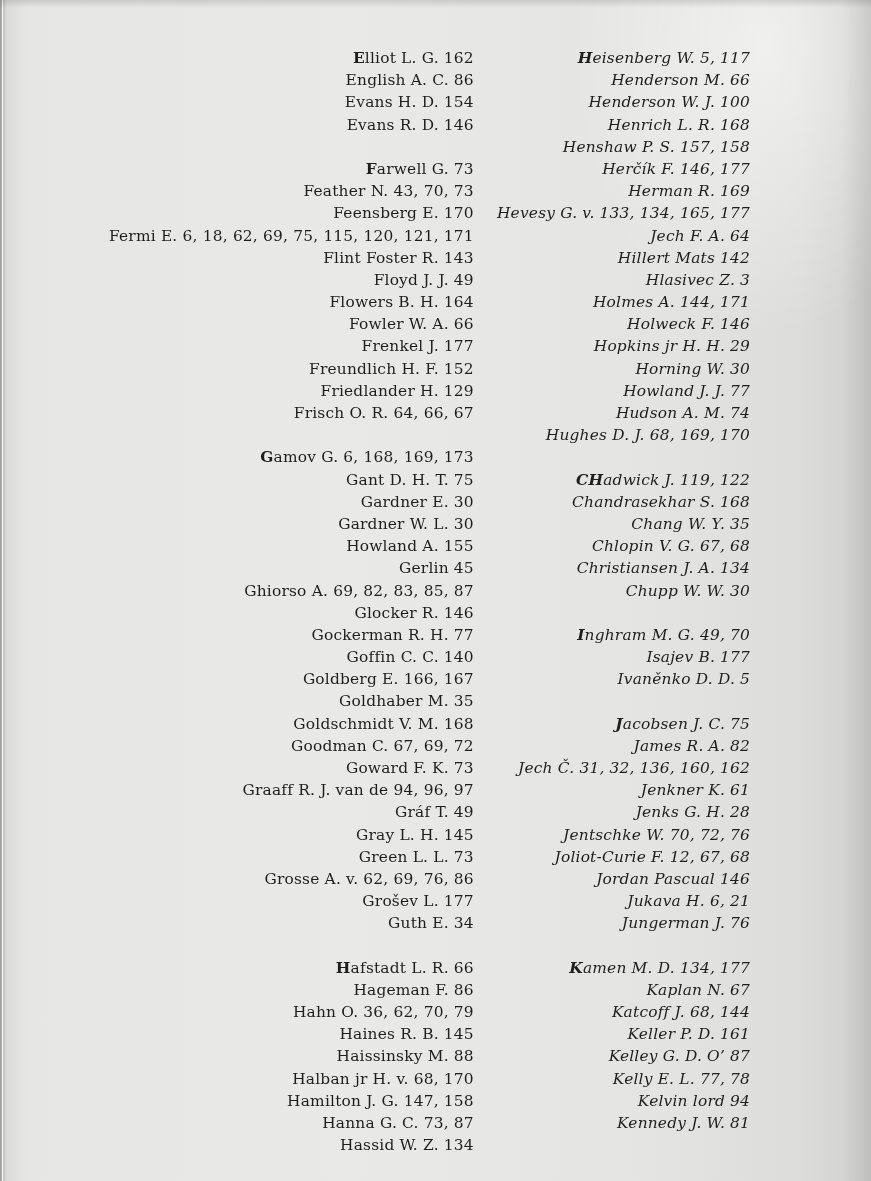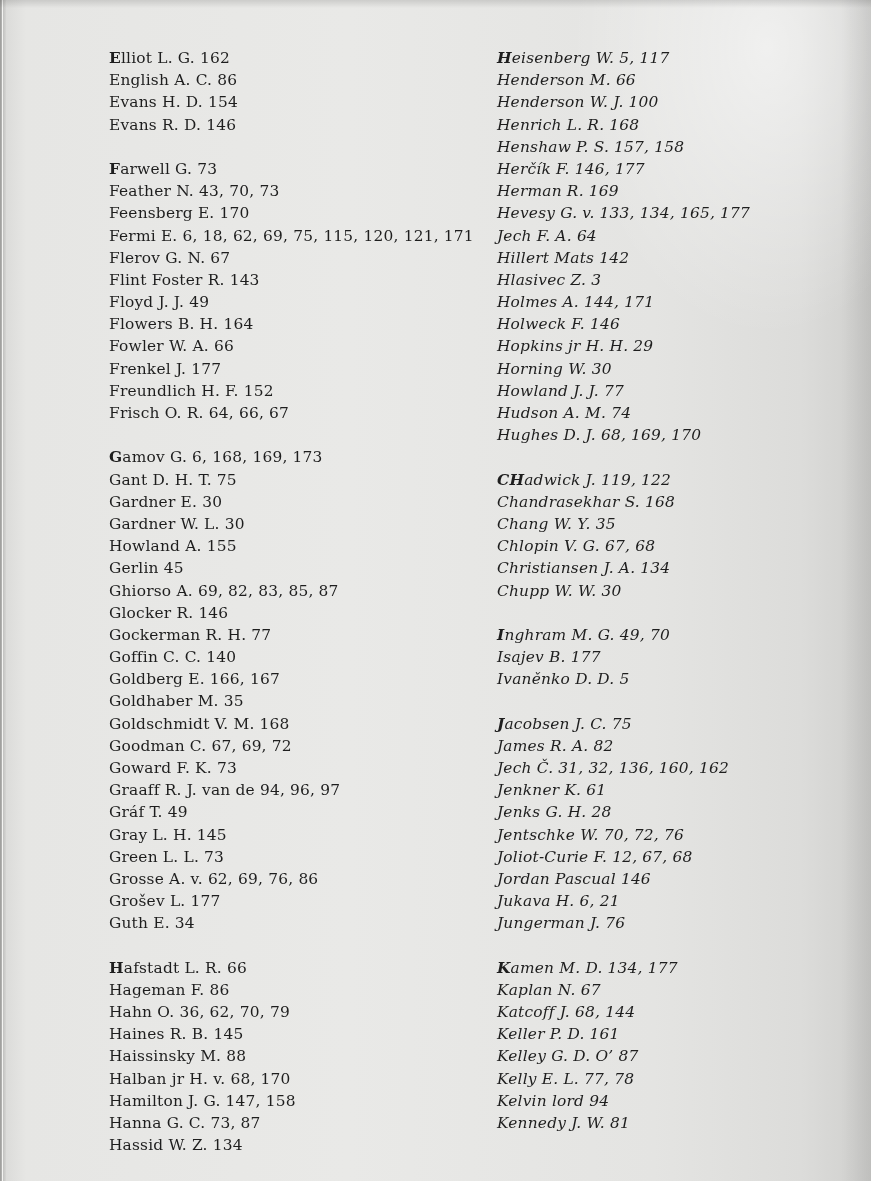--- a/index.html
+++ b/index.html
@@ -29,21 +29,21 @@
   .top-shade {
     position: absolute; left: 0; top: 0; width: 871px; height: 8px;
     background: linear-gradient(180deg, rgba(0,0,0,0.12), rgba(0,0,0,0));
   }
   .column {
     position: absolute; top: 47px;
     font-size: 15.4px; line-height: 22.2px; letter-spacing: 0.2px;
   }
   .col-left { left: 109px; }
   .col-right { left: 497px; font-style: italic; }
-  .group { margin: 0 0 22.2px 0; }
+  .group { margin: 0 0 22.2px 0; text-align: right; }
   .entry { white-space: nowrap; height: 22.2px; }
   .entry .lead { font-weight: bold; }
 </style>
 </head>
 <body>
 
 <div class="page">
   <div class="left-edge"></div>
   <div class="left-edge-line"></div>
   <div class="right-shade"></div>
@@ -54,27 +54,27 @@
         <div class="entry"><span><span class="lead">E</span>lliot L. G.</span> <span>162</span></div>
         <div class="entry"><span>English A. C.</span> <span>86</span></div>
         <div class="entry"><span>Evans H. D.</span> <span>154</span></div>
         <div class="entry"><span>Evans R. D.</span> <span>146</span></div>
       </div>
       <div class="group">
         <div class="entry"><span><span class="lead">F</span>arwell G.</span> <span>73</span></div>
         <div class="entry"><span>Feather N.</span> <span>43, 70, 73</span></div>
         <div class="entry"><span>Feensberg E.</span> <span>170</span></div>
         <div class="entry"><span>Fermi E.</span> <span>6, 18, 62, 69, 75, 115, 120, 121, 171</span></div>
-        <div class="entry"><span>Flerov G. N.</span> <span>67</span></div>
         <div class="entry"><span>Flint Foster R.</span> <span>143</span></div>
         <div class="entry"><span>Floyd J. J.</span> <span>49</span></div>
         <div class="entry"><span>Flowers B. H.</span> <span>164</span></div>
         <div class="entry"><span>Fowler W. A.</span> <span>66</span></div>
         <div class="entry"><span>Frenkel J.</span> <span>177</span></div>
         <div class="entry"><span>Freundlich H. F.</span> <span>152</span></div>
+        <div class="entry"><span>Friedlander H.</span> <span>129</span></div>
         <div class="entry"><span>Frisch O. R.</span> <span>64, 66, 67</span></div>
       </div>
       <div class="group">
         <div class="entry"><span><span class="lead">G</span>amov G.</span> <span>6, 168, 169, 173</span></div>
         <div class="entry"><span>Gant D. H. T.</span> <span>75</span></div>
         <div class="entry"><span>Gardner E.</span> <span>30</span></div>
         <div class="entry"><span>Gardner W. L.</span> <span>30</span></div>
         <div class="entry"><span>Howland A.</span> <span>155</span></div>
         <div class="entry"><span>Gerlin</span> <span>45</span></div>
         <div class="entry"><span>Ghiorso A.</span> <span>69, 82, 83, 85, 87</span></div>

